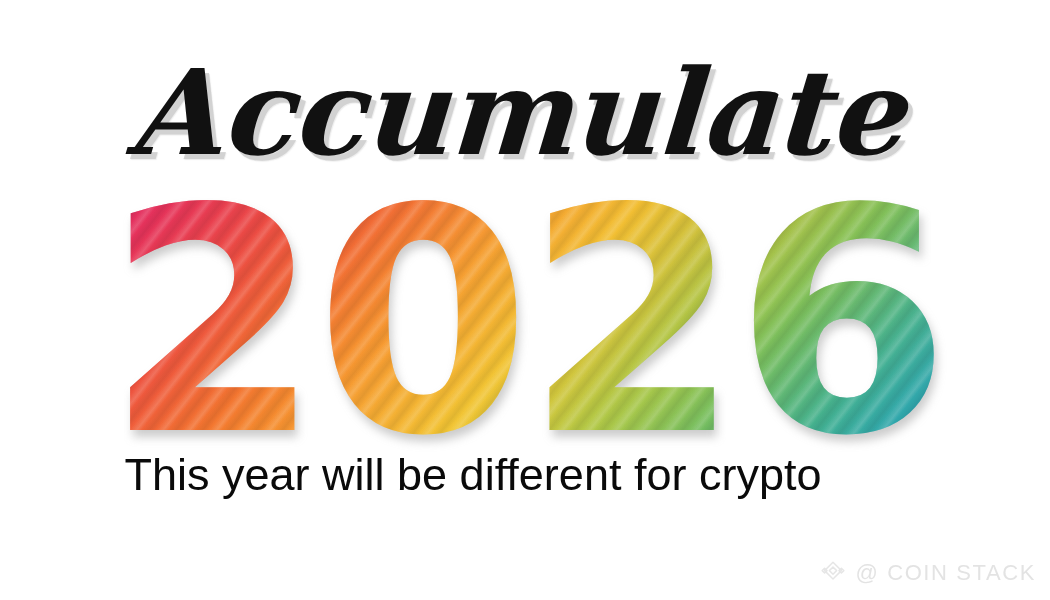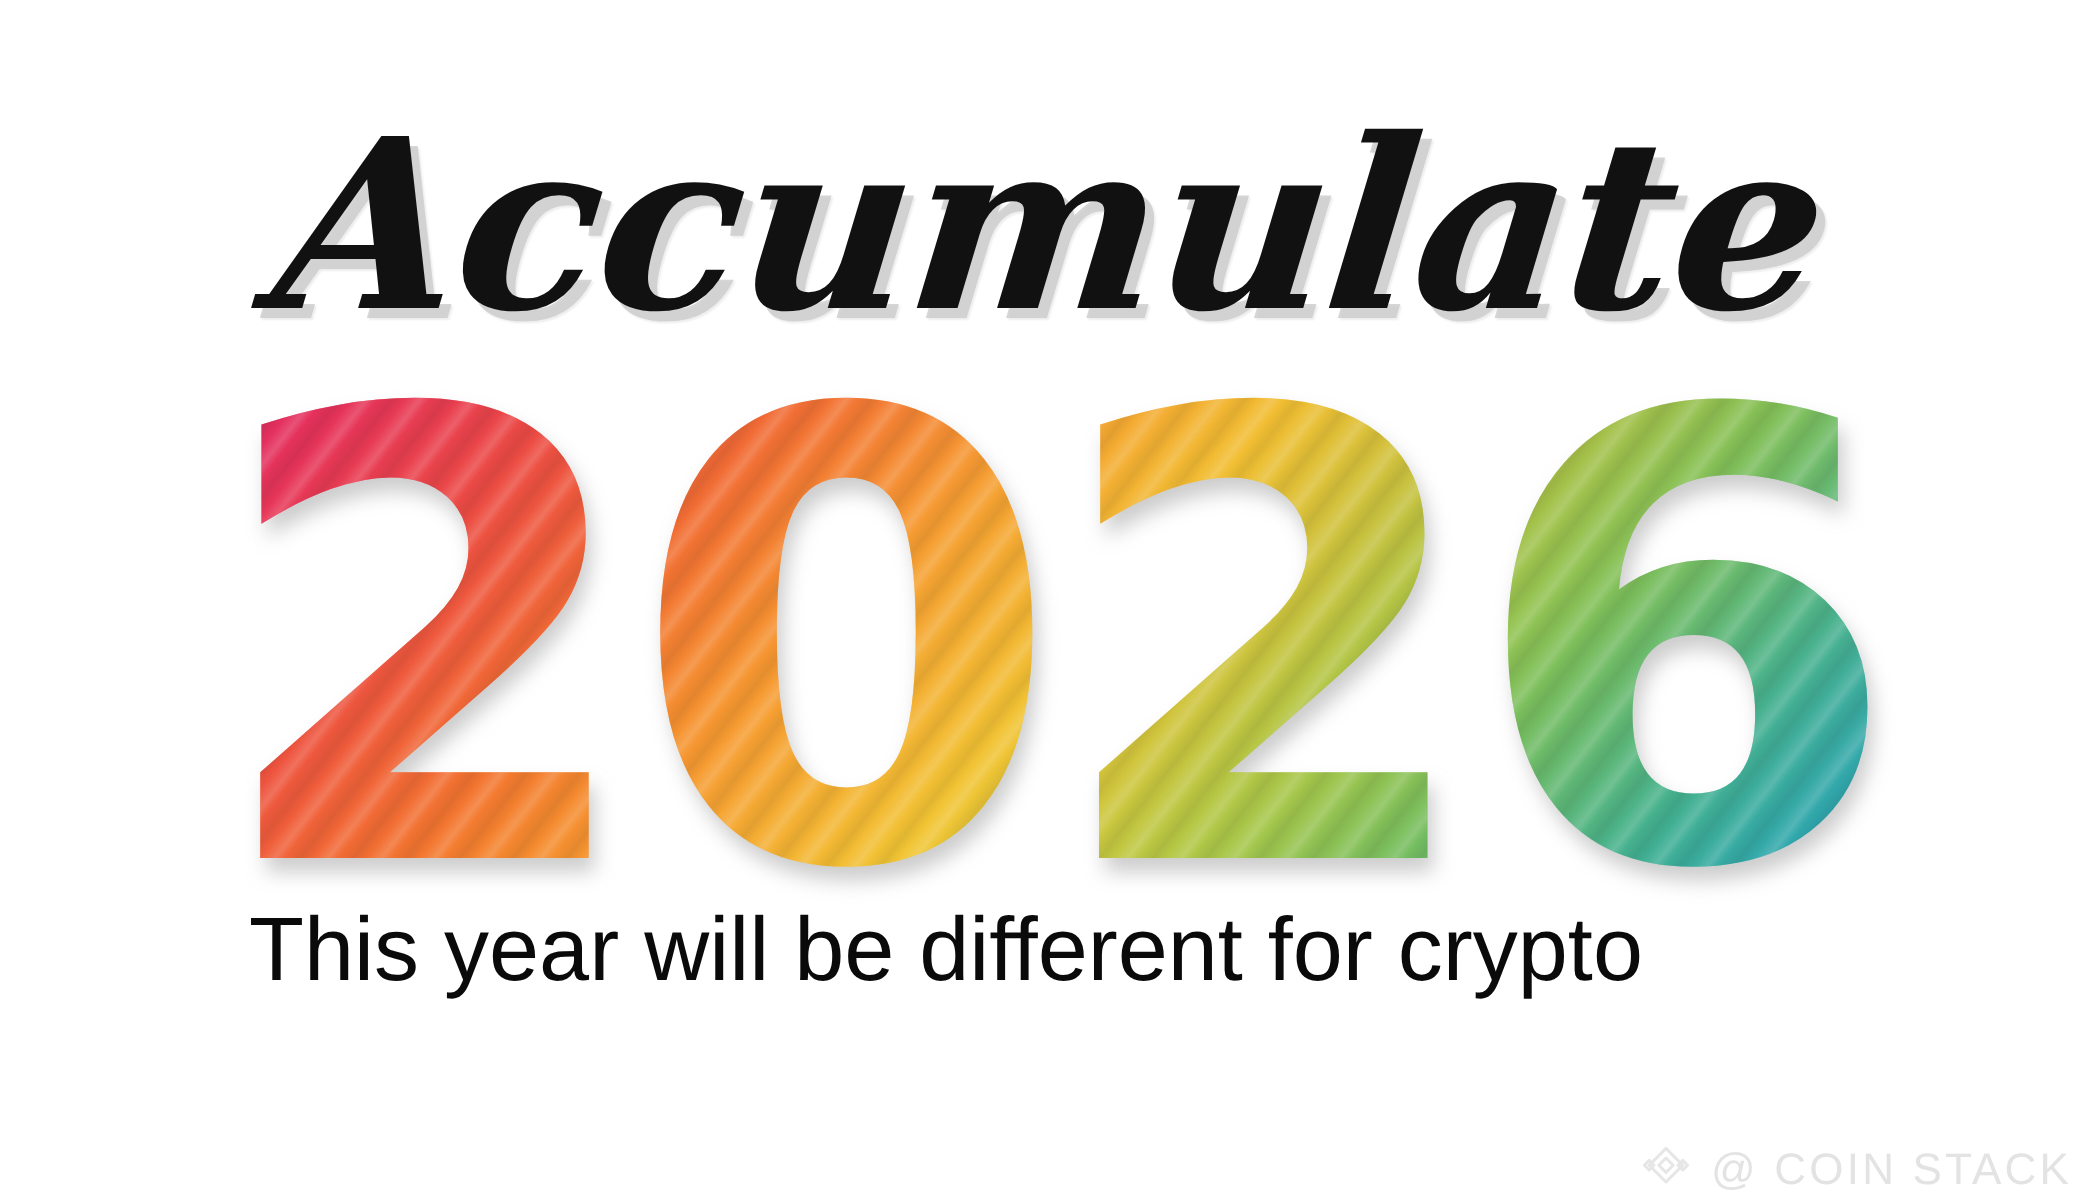--- a/index.html
+++ b/index.html
@@ -149,21 +149,21 @@
     color: #0a0a0a;
     line-height: 1.38;
     letter-spacing: 0px;
     white-space: nowrap;
   }
 
   
   #watermark {
     position: absolute;
     right: 14px;
-    bottom: 0;
+    bottom: 12px;
     display: flex;
     align-items: center;
     gap: 8px;
     opacity: 0.98;
   }
 
   #watermark-logo {
     width: 30px;
     height: 30px;
     flex: 0 0 auto;

